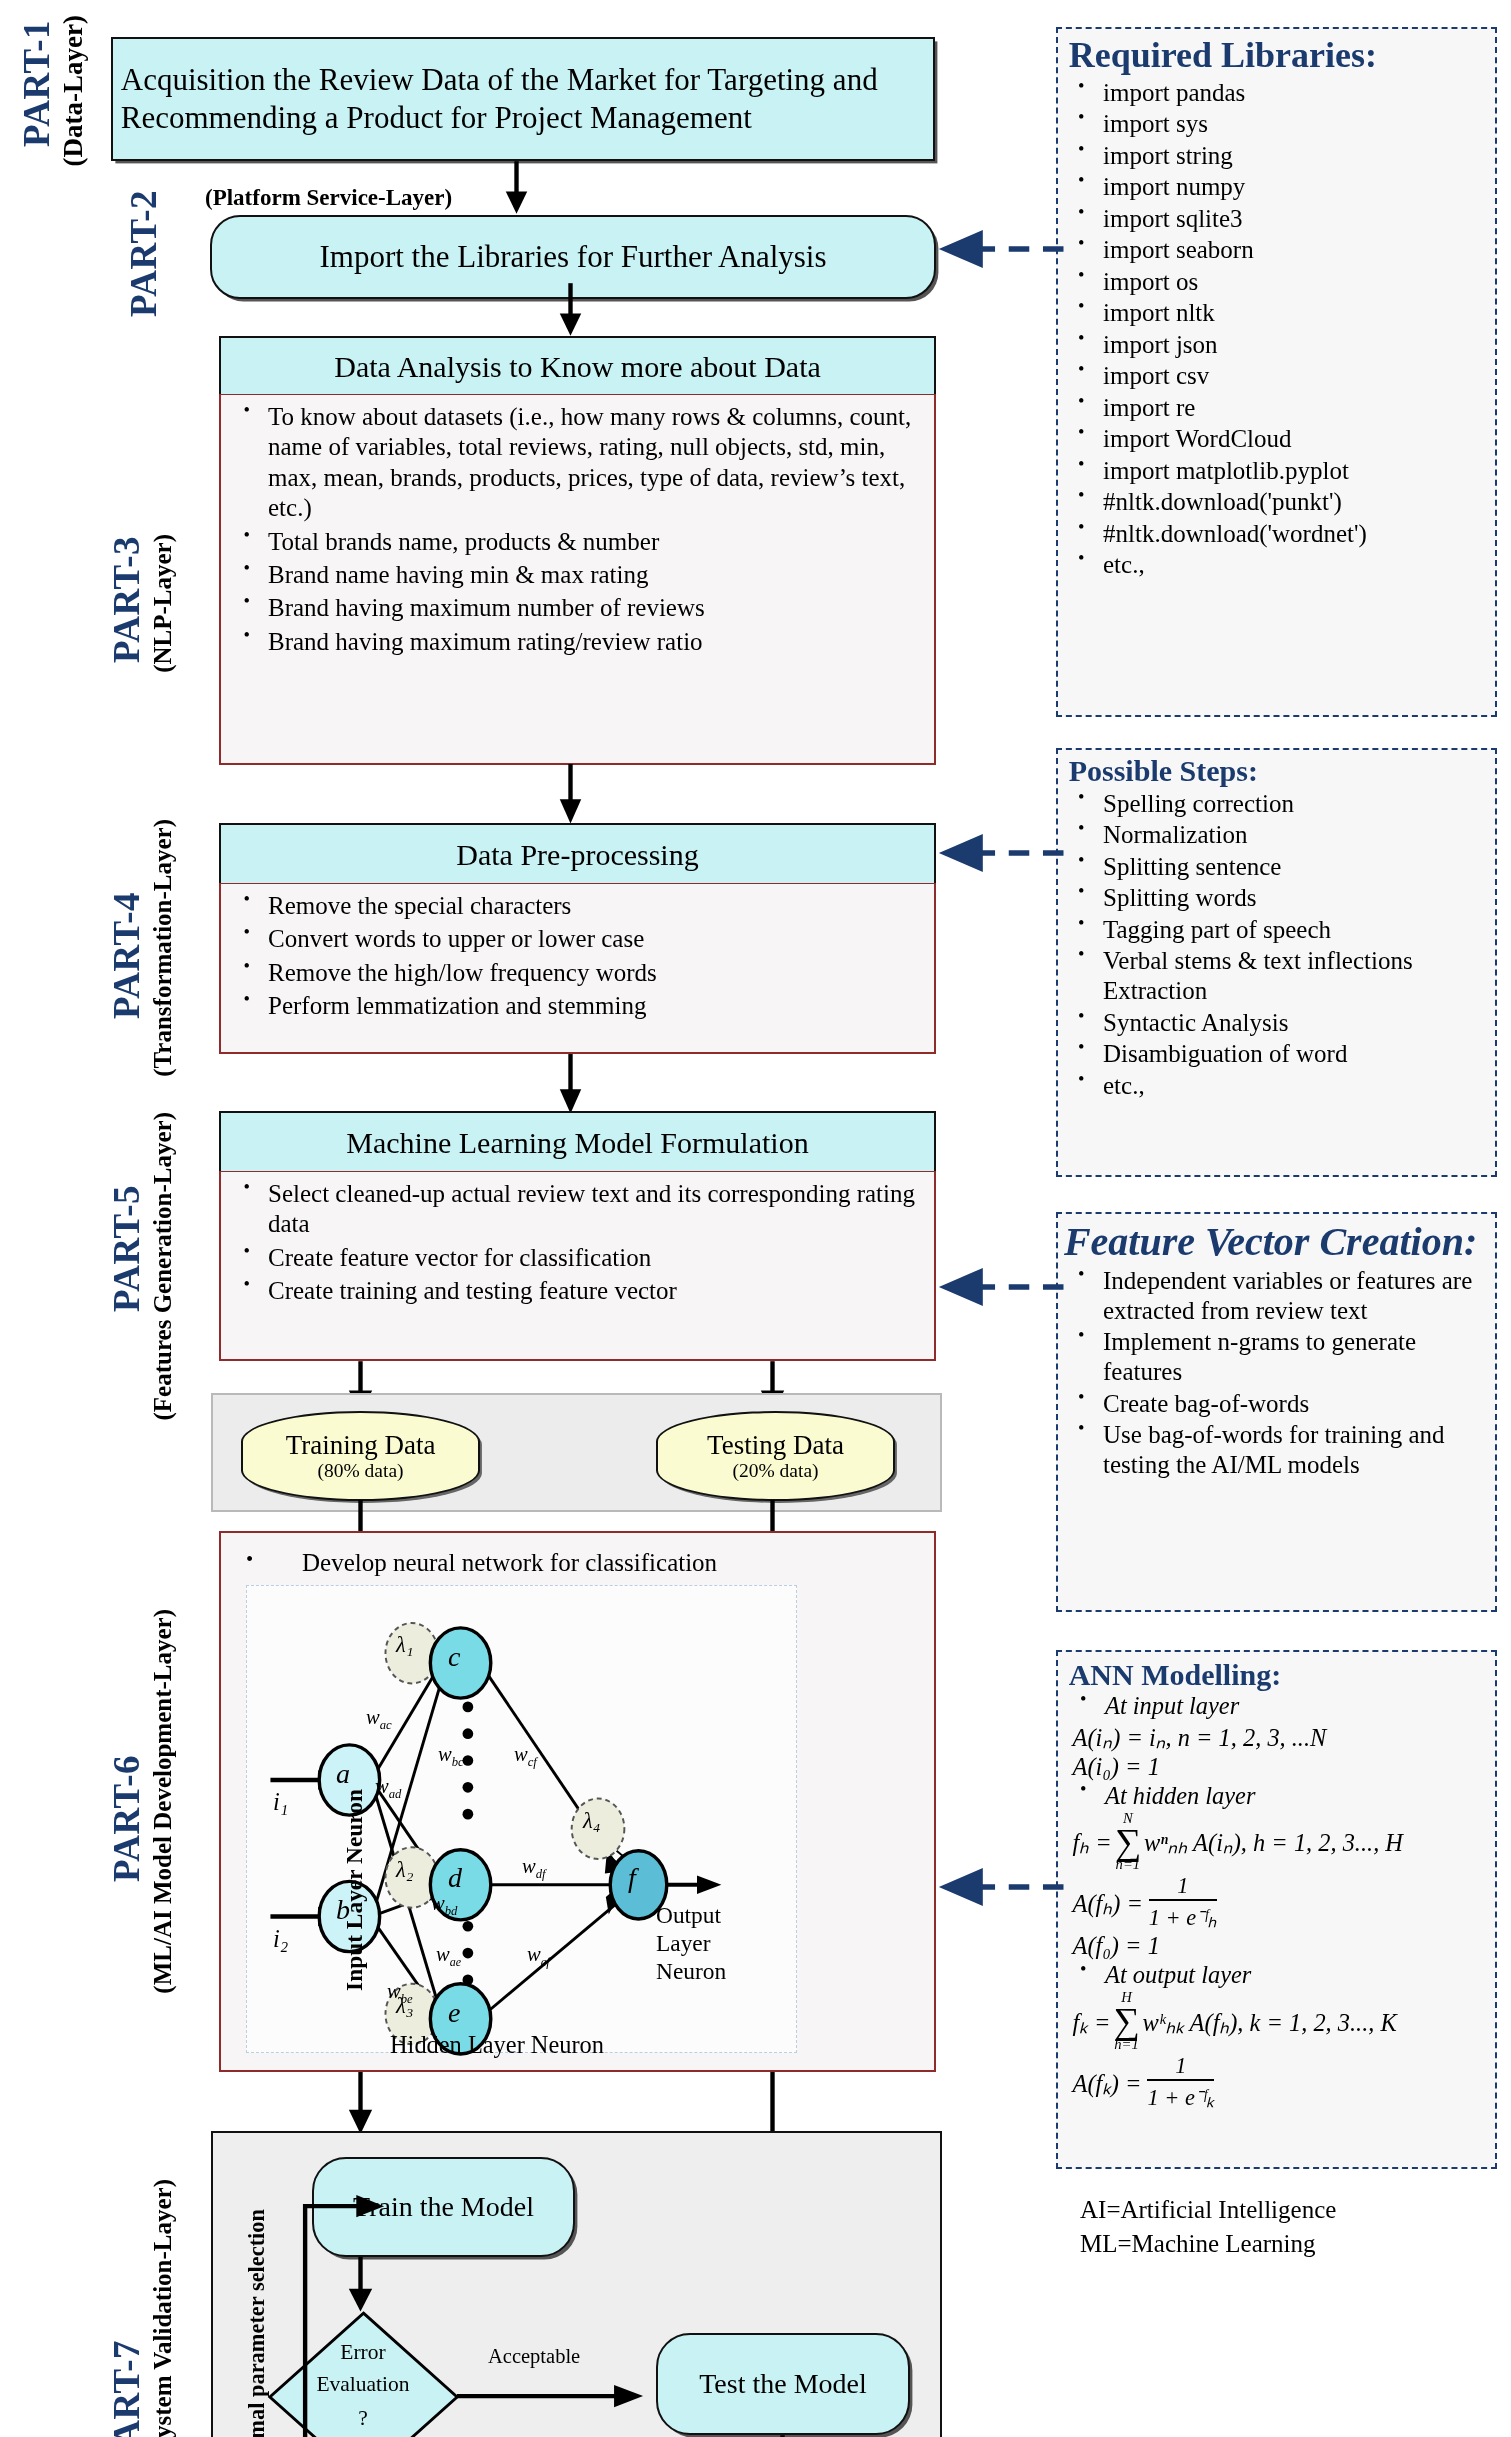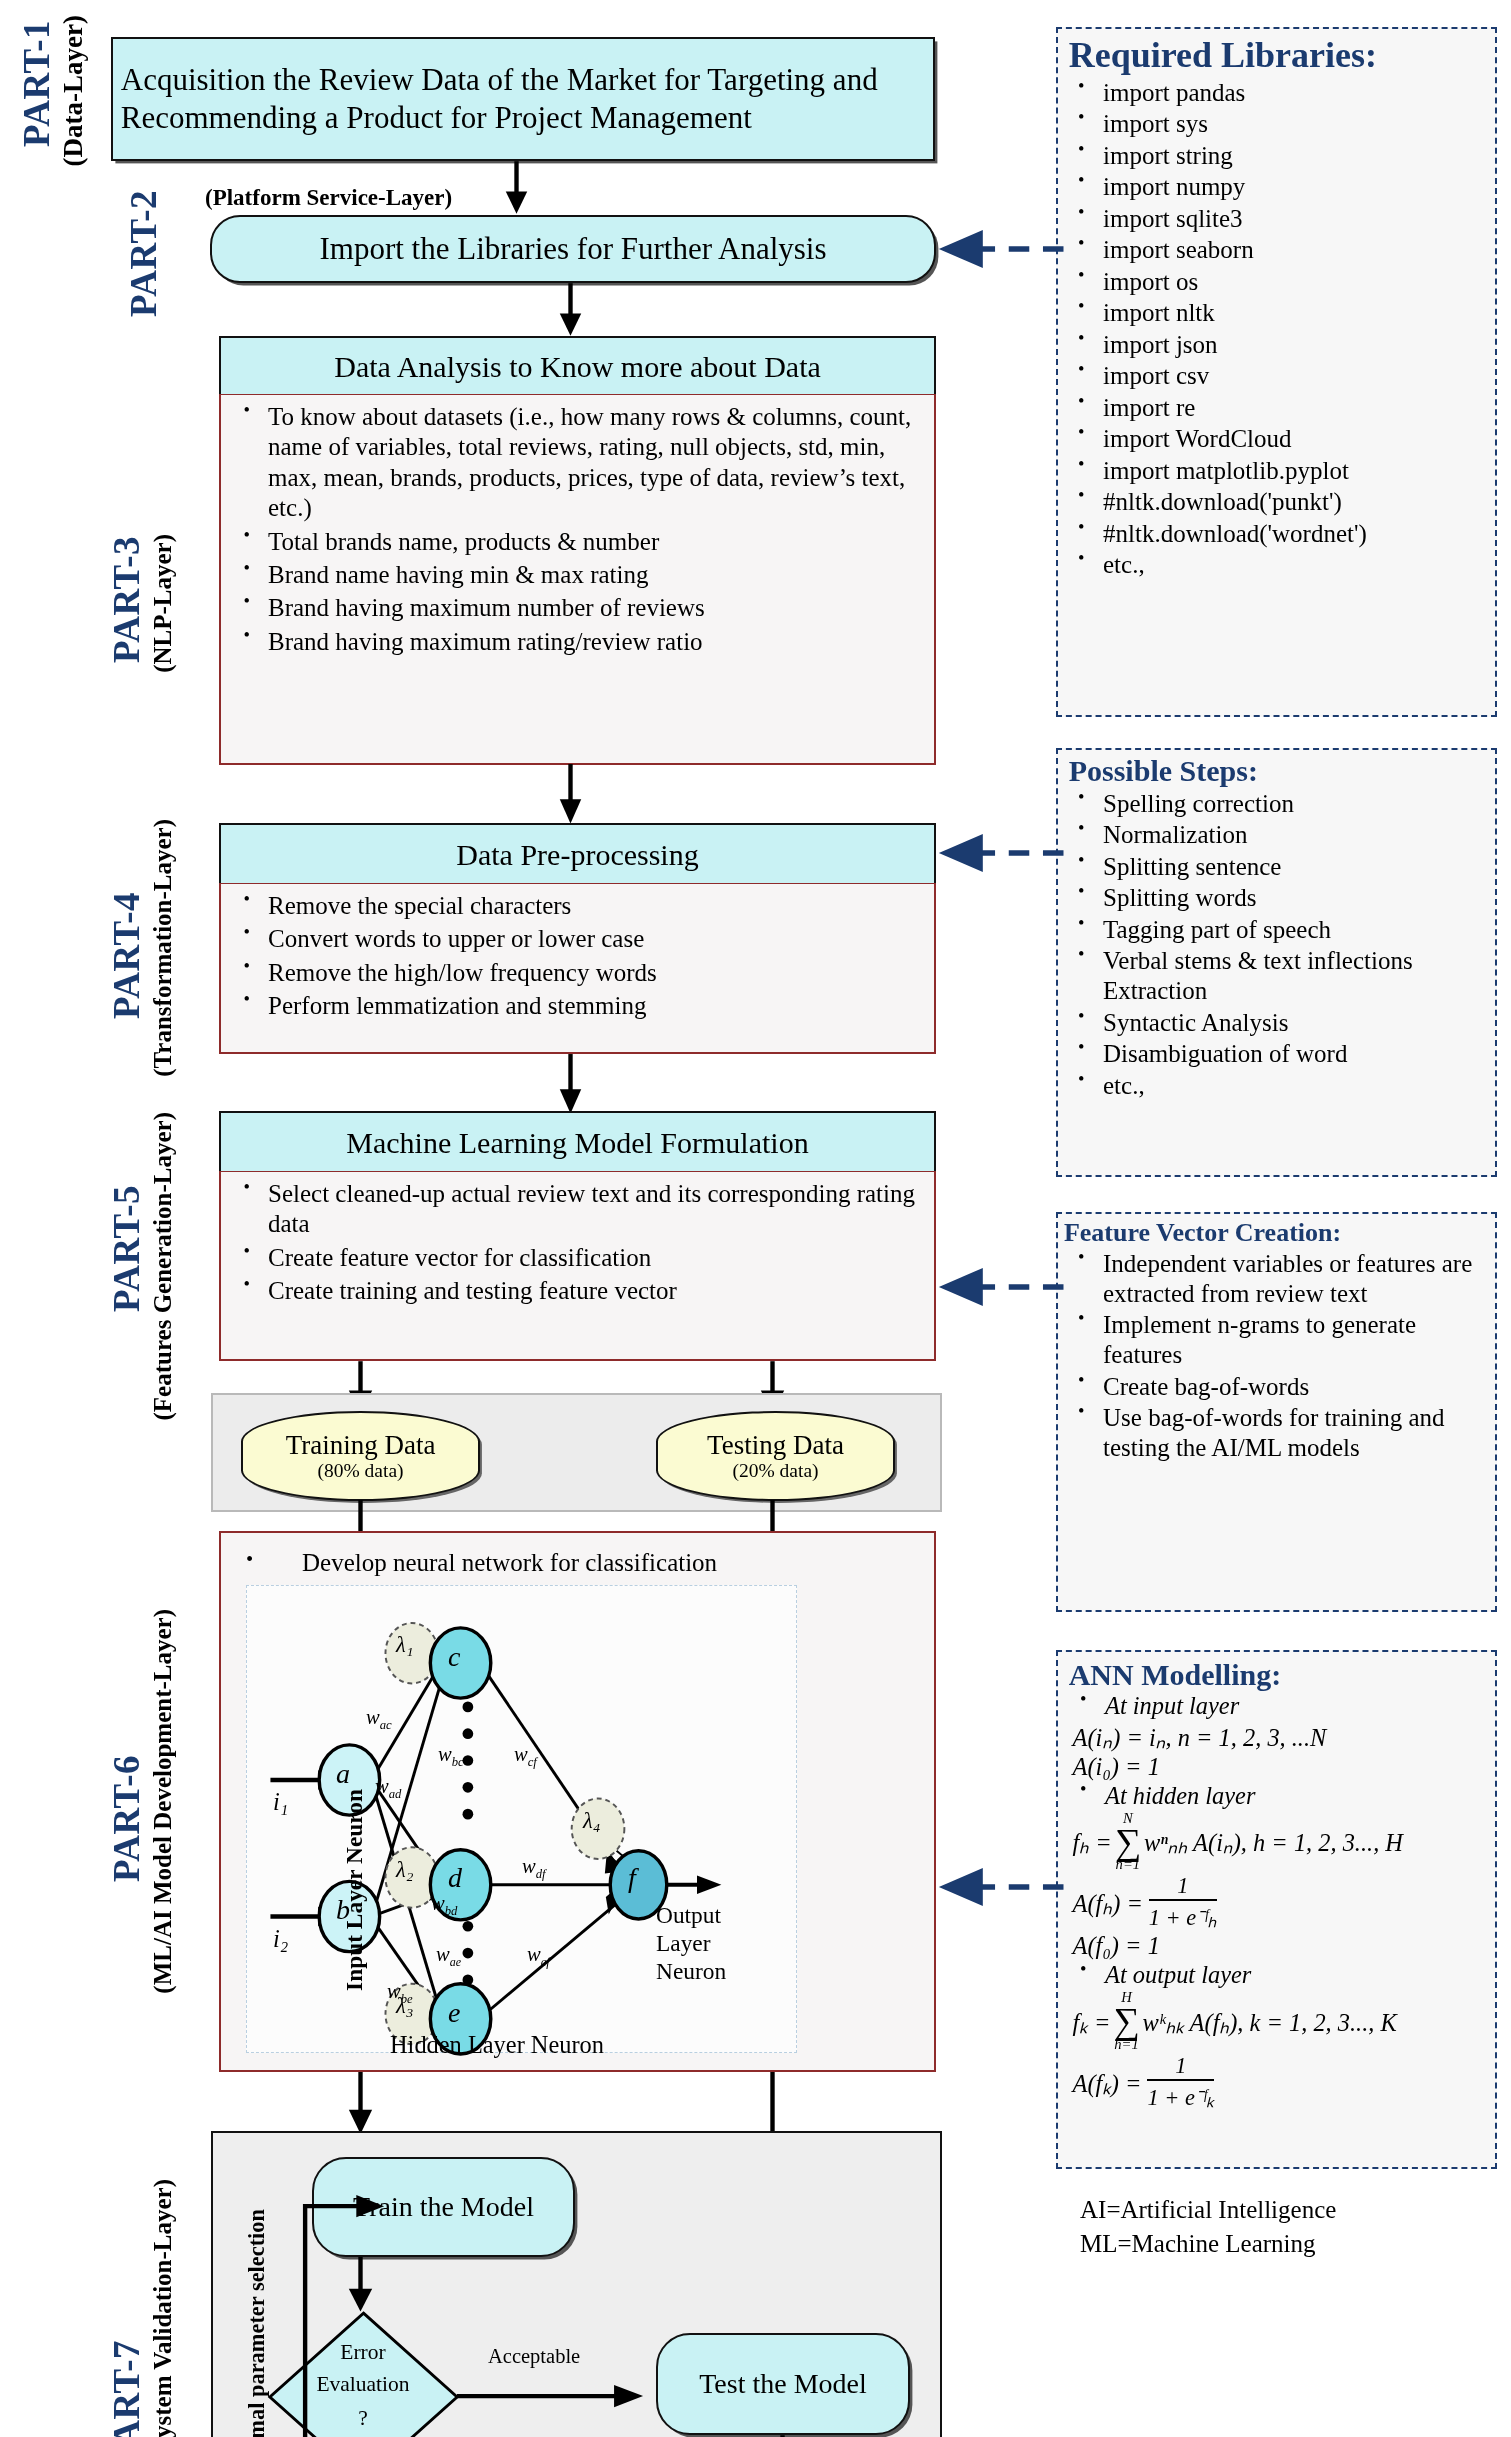--- a/index.html
+++ b/index.html
@@ -53,21 +53,21 @@
 <div class="abs cyanbox" style="left:111px;top:37px;width:824px;height:124px;">
   <div style="font-size:31px;line-height:1.22;padding:0 7.8px;">Acquisition the Review Data of the Market for Targeting and Recommending a Product for Project Management</div>
 </div>
 
 <svg class="abs" style="left:497px;top:161px;width:39px;height:54px;" viewBox="0 0 80 110" width="39" height="54">
   <line x1="40" y1="0" x2="40" y2="70" stroke="#000" stroke-width="9"></line>
   <polygon points="18,62 62,62 40,108" fill="#000"></polygon>
 </svg>
 
 <div class="abs" style="left:205px;top:185px;font-size:23px;font-weight:bold;">(Platform Service-Layer)</div>
-<div class="abs cyanbox" style="left:210px;top:215px;width:726px;height:68px;border-radius:30px;">
+<div class="abs cyanbox" style="left:210px;top:215px;width:726px;height:84px;border-radius:30px;">
   <div style="font-size:31px;">Import the Libraries for Further Analysis</div>
 </div>
 
 <svg class="abs" style="left:551px;top:283px;width:39px;height:54px;" viewBox="0 0 80 110" width="39" height="54">
   <line x1="40" y1="0" x2="40" y2="70" stroke="#000" stroke-width="9"></line>
   <polygon points="18,62 62,62 40,108" fill="#000"></polygon>
 </svg>
 
 <div class="abs cyanhead" style="left:219px;top:336px;width:717px;height:59px;">
   <div style="font-size:30px;">Data Analysis to Know more about Data</div>
@@ -330,21 +330,21 @@
     <li style="font-size:25px;">etc.,</li>
   </ul>
 </div>
 
 <svg class="abs" style="left:929px;top:831px;width:137px;height:44px;" viewBox="0 0 280 90" width="137" height="44">
   <line x1="275" y1="45" x2="105" y2="45" stroke="#1b3b6f" stroke-width="11" stroke-dasharray="42 28"></line>
   <polygon points="110,6 110,84 20,45" fill="#1b3b6f"></polygon>
 </svg>
 
 <div class="abs dashbox" style="left:1056px;top:1212px;width:441px;height:400px;">
-  <div class="dashtitle" style="font-size:26px;padding:3.9px 0 1px 5.9px;">Feature Vector Creation:</div>
+  <div class="dashtitle" style="font-size:40px;padding:3.9px 0 1px 5.9px;font-style:italic;">Feature Vector Creation:</div>
   <ul>
     <li style="font-size:25px;">Independent variables or features are extracted from review text</li>
     <li style="font-size:25px;">Implement n-grams to generate features</li>
     <li style="font-size:25px;">Create bag-of-words</li>
     <li style="font-size:25px;">Use bag-of-words for training and testing the AI/ML models</li>
   </ul>
 </div>
 
 <svg class="abs" style="left:929px;top:1265px;width:137px;height:44px;" viewBox="0 0 280 90" width="137" height="44">
   <line x1="275" y1="45" x2="105" y2="45" stroke="#1b3b6f" stroke-width="11" stroke-dasharray="42 28"></line>

